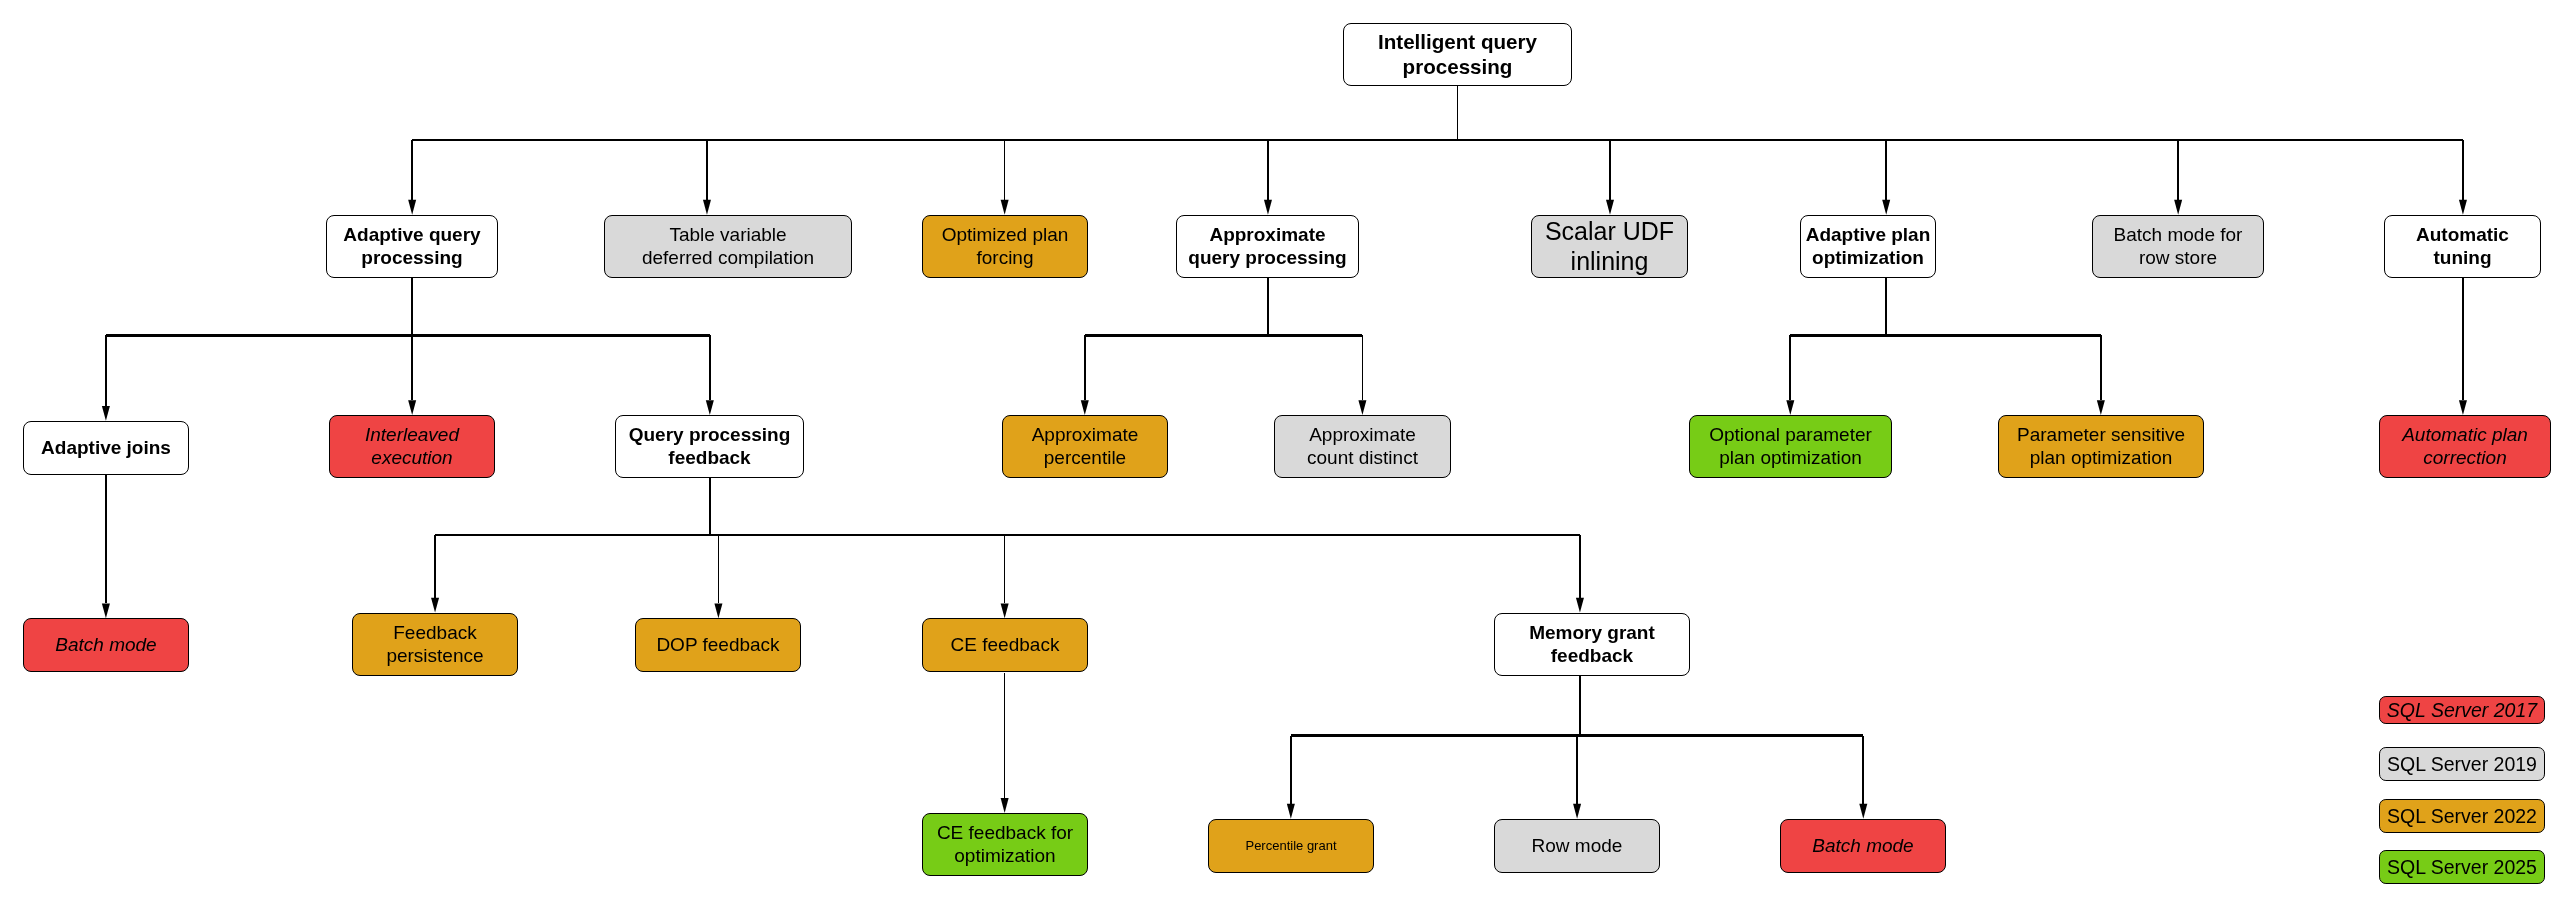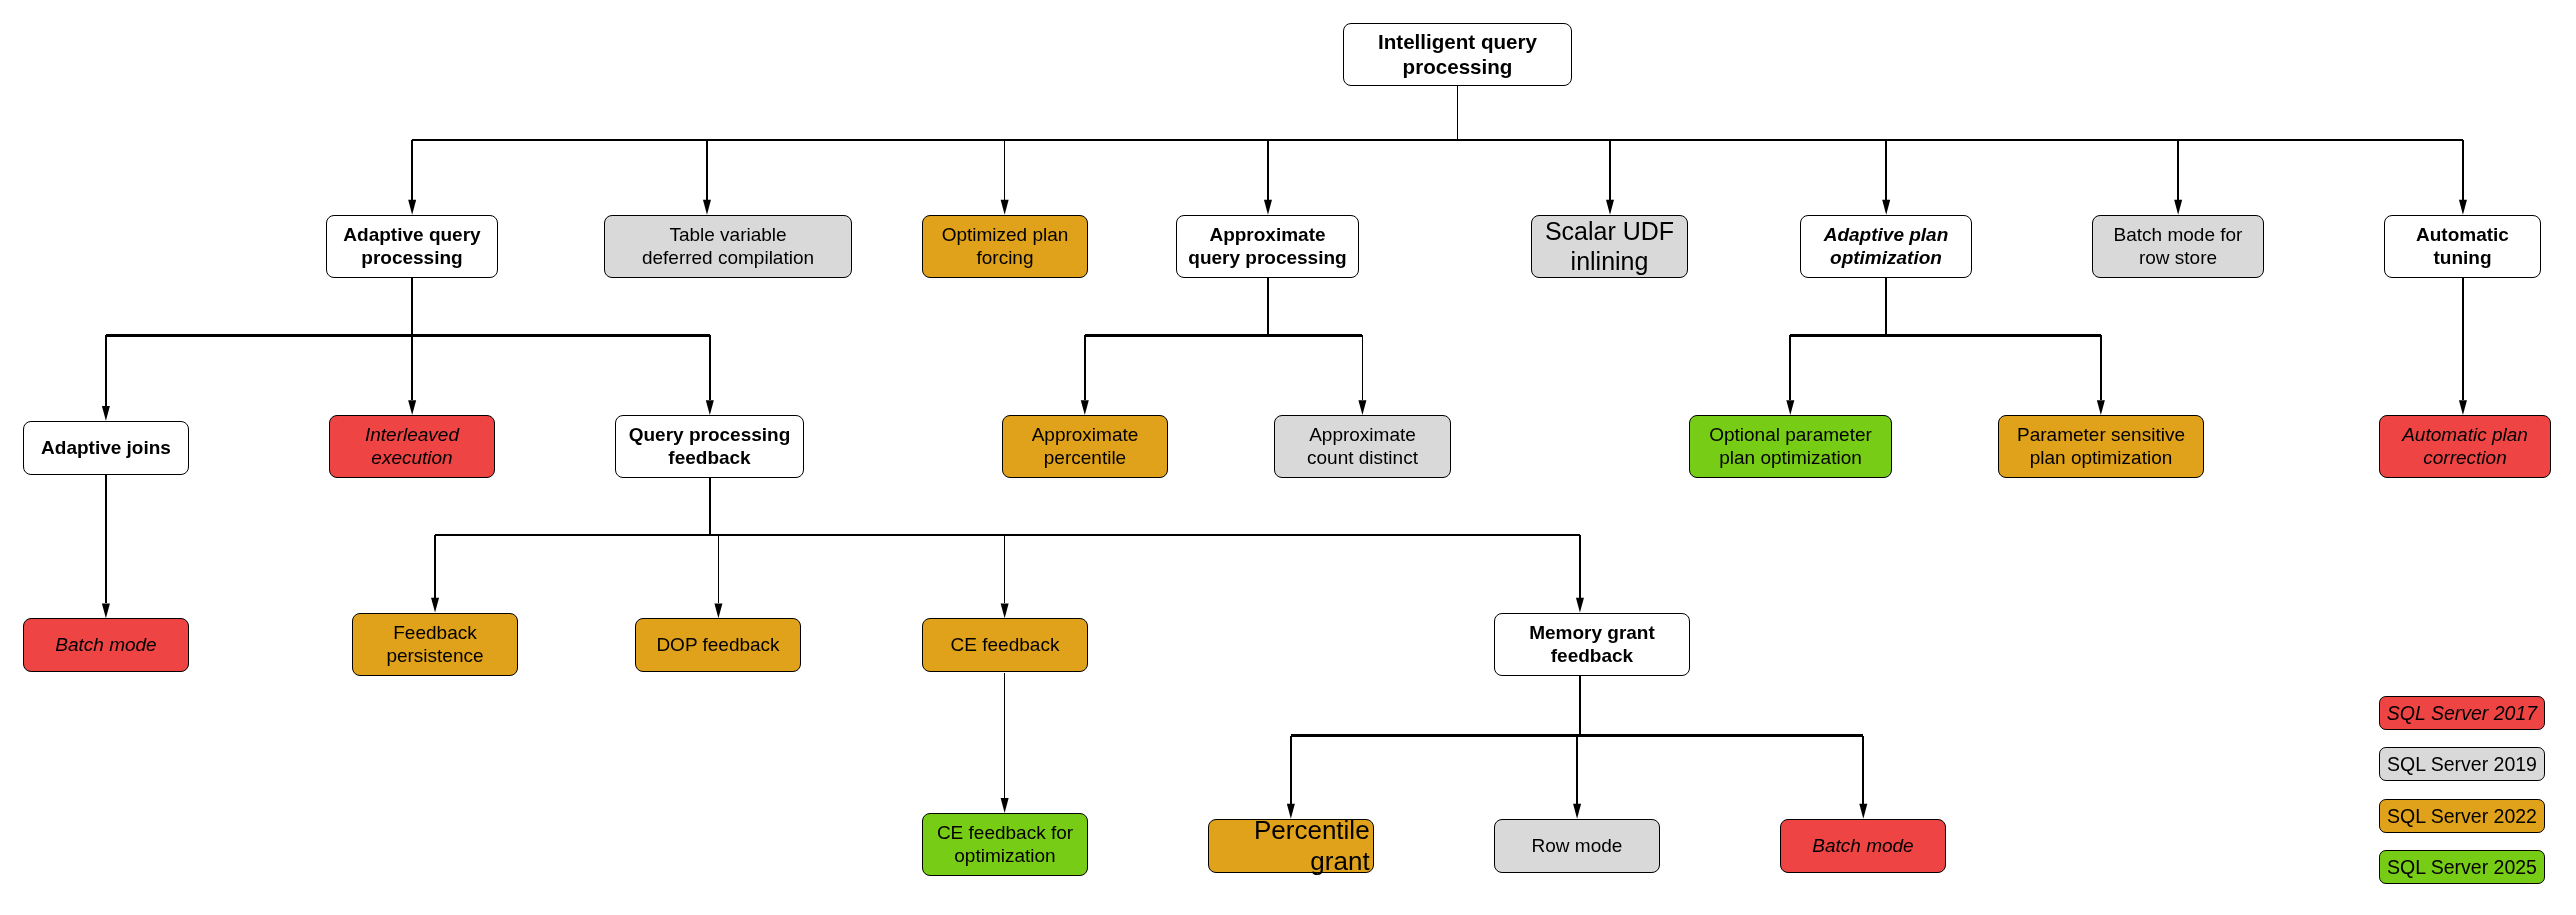--- a/index.html
+++ b/index.html
@@ -135,21 +135,21 @@
       <div class="node fill-white w-bold" style="left: 326px; top: 215px; width: 172px; height: 63px; font-size: 19px;">Adaptive query
 processing</div>
       <div class="node fill-gray w-reg" style="left: 604px; top: 215px; width: 248px; height: 63px; font-size: 19px;">Table variable
 deferred compilation</div>
       <div class="node fill-gold w-reg" style="left: 922px; top: 215px; width: 166px; height: 63px; font-size: 19px;">Optimized plan
 forcing</div>
       <div class="node fill-white w-bold" style="left: 1176px; top: 215px; width: 183px; height: 63px; font-size: 19px;">Approximate
 query processing</div>
       <div class="node fill-gray w-reg" style="left: 1531px; top: 215px; width: 157px; height: 63px; font-size: 25px;">Scalar UDF
 inlining</div>
-      <div class="node fill-white w-bold" style="left: 1800px; top: 215px; width: 172px; height: 63px; font-size: 19px; font-style: italic;">Adaptive plan
+      <div class="node fill-white w-bold" style="left: 1800px; top: 215px; width: 136px; height: 63px; font-size: 19px;">Adaptive plan
 optimization</div>
       <div class="node fill-gray w-reg" style="left: 2092px; top: 215px; width: 172px; height: 63px; font-size: 19px;">Batch mode for
 row store</div>
       <div class="node fill-white w-bold" style="left: 2384px; top: 215px; width: 157px; height: 63px; font-size: 19px;">Automatic
 tuning</div>
       <div class="node fill-white w-bold" style="left: 23px; top: 421px; width: 166px; height: 54px; font-size: 19px;">Adaptive joins</div>
       <div class="node fill-blue w-reg" style="left: 329px; top: 415px; width: 166px; height: 63px; font-size: 19px;">Interleaved
 execution</div>
       <div class="node fill-white w-bold" style="left: 615px; top: 415px; width: 189px; height: 63px; font-size: 19px;">Query processing
 feedback</div>
@@ -165,24 +165,24 @@
 correction</div>
       <div class="node fill-blue w-reg" style="left: 23px; top: 618px; width: 166px; height: 54px; font-size: 19px;">Batch mode</div>
       <div class="node fill-gold w-reg" style="left: 352px; top: 613px; width: 166px; height: 63px; font-size: 19px;">Feedback
 persistence</div>
       <div class="node fill-gold w-reg" style="left: 635px; top: 618px; width: 166px; height: 54px; font-size: 19px;">DOP feedback</div>
       <div class="node fill-gold w-reg" style="left: 922px; top: 618px; width: 166px; height: 54px; font-size: 19px;">CE feedback</div>
       <div class="node fill-white w-bold" style="left: 1494px; top: 613px; width: 196px; height: 63px; font-size: 19px;">Memory grant
 feedback</div>
       <div class="node fill-green w-reg" style="left: 922px; top: 813px; width: 166px; height: 63px; font-size: 19px;">CE feedback for
 optimization</div>
-      <div class="node fill-gold w-reg" style="left: 1208px; top: 819px; width: 166px; height: 54px; font-size: 26px; text-align: right;">Percentile grant</div>
+      <div class="node fill-gold w-reg" style="left: 1208px; top: 819px; width: 166px; height: 54px; font-size: 13px;">Percentile grant</div>
       <div class="node fill-gray w-reg" style="left: 1494px; top: 819px; width: 166px; height: 54px; font-size: 19px;">Row mode</div>
       <div class="node fill-blue w-reg" style="left: 1780px; top: 819px; width: 166px; height: 54px; font-size: 19px;">Batch mode</div>
     </div>
   <div id="legend-layer">
-      <div class="legend-item fill-blue" style="left: 2379px; top: 696px; width: 166px; height: 34px;">SQL Server 2017</div>
+      <div class="legend-item fill-blue" style="left: 2379px; top: 696px; width: 166px; height: 28px;">SQL Server 2017</div>
       <div class="legend-item fill-gray" style="left: 2379px; top: 747px; width: 166px; height: 34px;">SQL Server 2019</div>
       <div class="legend-item fill-gold" style="left: 2379px; top: 799px; width: 166px; height: 34px;">SQL Server 2022</div>
       <div class="legend-item fill-green" style="left: 2379px; top: 850px; width: 166px; height: 34px;">SQL Server 2025</div>
     </div>
 </div>
 
 
 </body></html>

